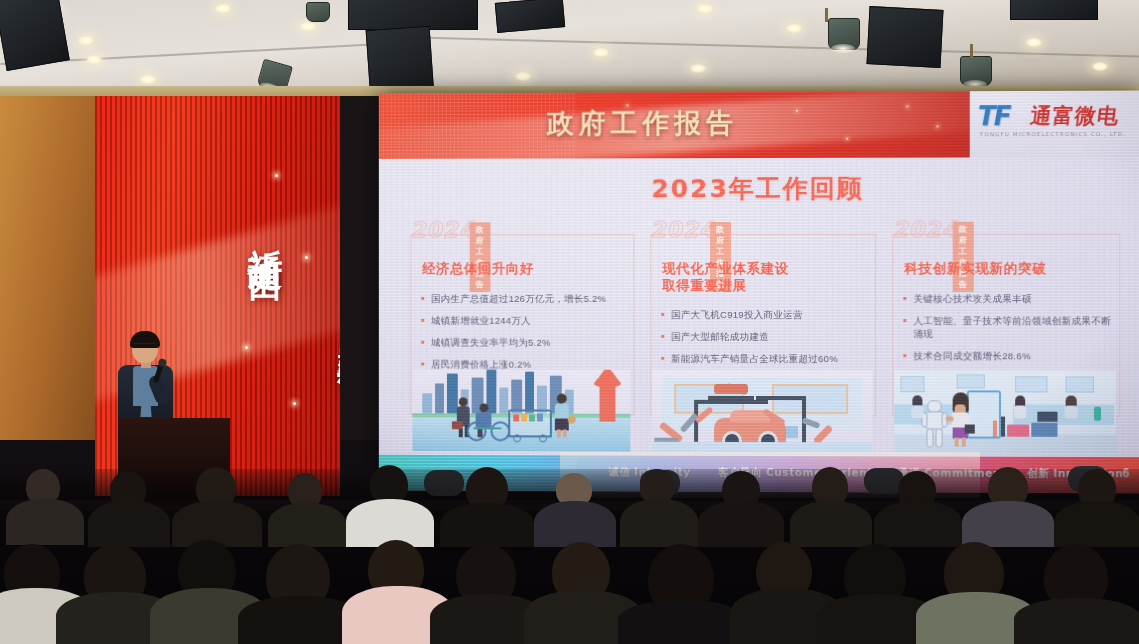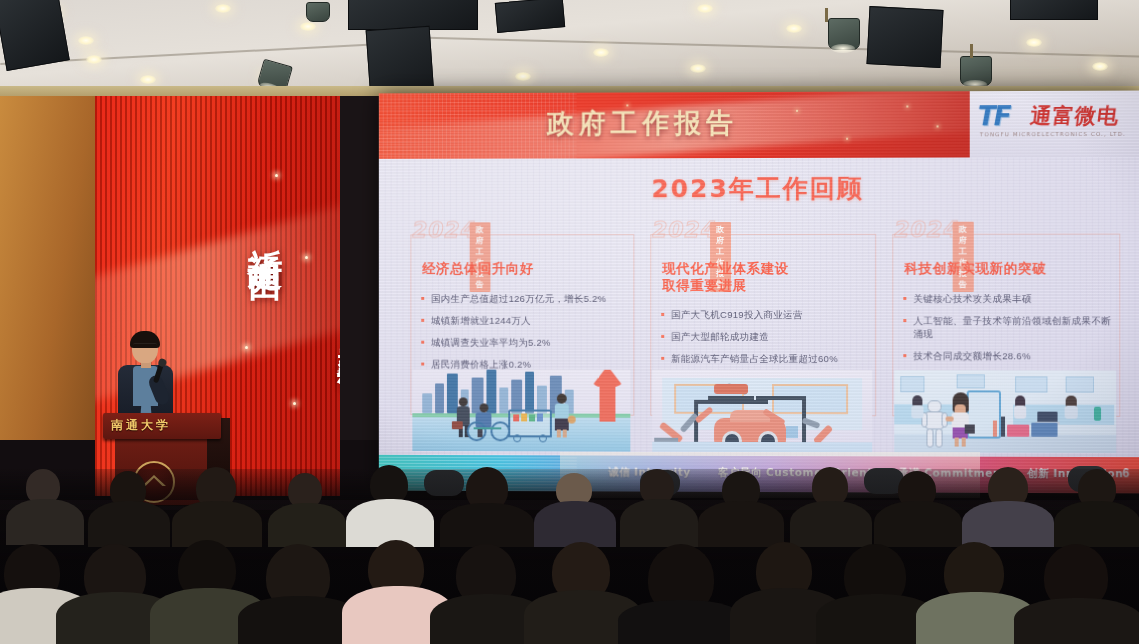--- a/index.html
+++ b/index.html
@@ -298,26 +298,20 @@
     <div class="sp-shirt"></div>
     <div class="sp-neck"></div>
     <div class="sp-head"></div>
     <div class="sp-hair"></div>
     <div class="sp-glass"></div>
     <div class="sp-arm"></div>
     <div class="sp-mic"></div>
   </div>
 
   <div class="pod-podiumdesk"></div>
-  <div class="podium">
-    <div class="pod-body"></div>
-    <div class="pod-top"></div>
-    <div class="pod-plate">南通大学</div>
-    <div class="pod-crest"></div>
-  </div>
 
   <div class="screen">
 
     <div class="slide-head">
       <div class="head-grid"></div>
       <div class="hl"></div>
       <div class="dot" style="left:250px;top:12px;"></div>
       <div class="dot" style="left:318px;top:40px;"></div>
       <div class="dot" style="left:420px;top:18px;"></div>
       <div class="dot" style="left:470px;top:46px;"></div>

